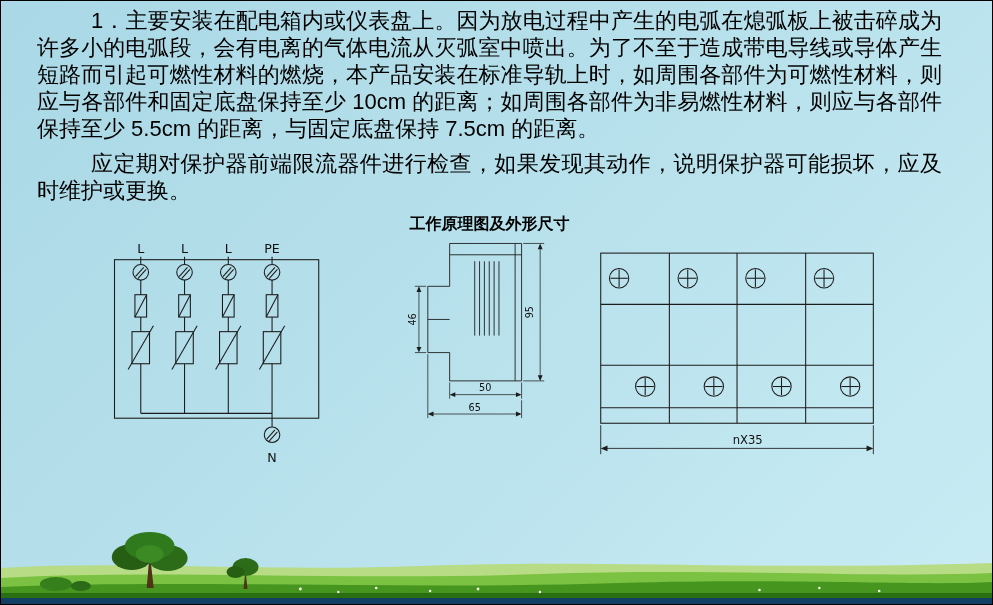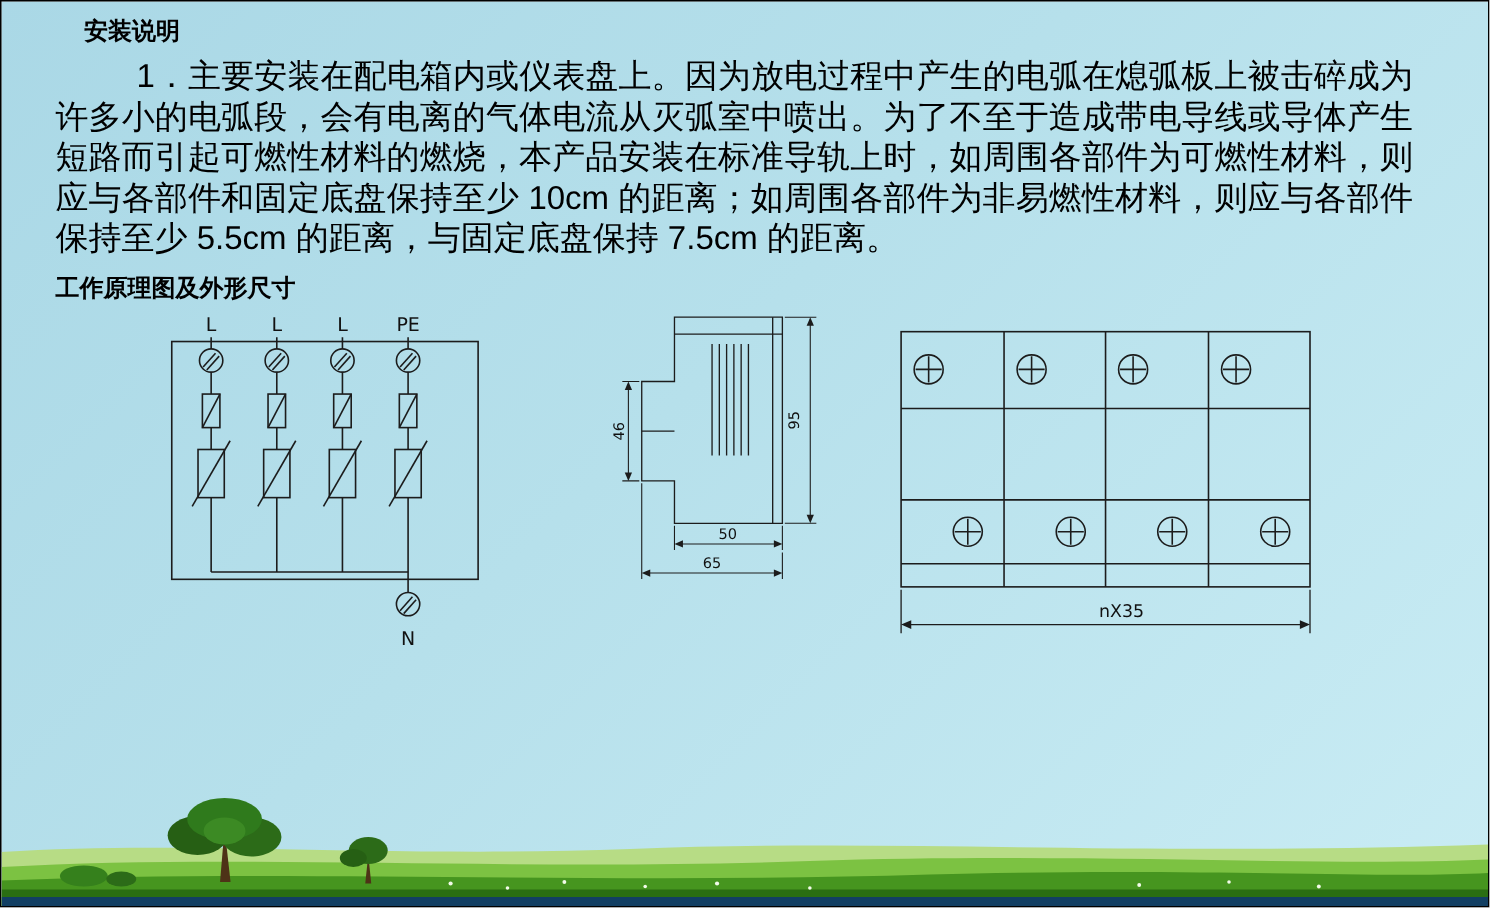--- a/index.html
+++ b/index.html
@@ -9,41 +9,41 @@
     box-sizing:border-box;
     border:1px solid #000;
     overflow:hidden;
     background:linear-gradient(135deg,#aad8e6 0%,#b6e0eb 45%,#c9ecf4 100%);
     font-family:"Liberation Sans","DejaVu Sans",sans-serif;
     color:#000;
   }
   .content{position:relative;z-index:2;padding:6px 50px 0 36px;}
   .heading{font-size:16px;font-weight:700;margin:4px 0 5px 19px;}
   .para{font-size:22px;line-height:27px;margin:0 0 8px;text-indent:54px;text-align:justify;}
-  .diagram-title{font-size:16px;font-weight:700;text-align:left;margin:10px 0 2px;}
+  .diagram-title{font-size:16px;font-weight:700;text-align:center;margin:10px 0 2px;}
   .diagrams{display:flex;align-items:flex-start;padding-left:60px;}
   .circuit-svg{margin:6px 60px 0 0;}
   .side-svg{margin:0 30px 0 0;}
   .front-svg{margin-top:12px;}
   .dsvg line,.dsvg rect,.dsvg circle,.dsvg path{stroke:#1c1c1c;fill:none;stroke-width:1.1;}
   .dsvg .dim line{stroke-width:0.9;}
   .dsvg .arrowhead{fill:#1c1c1c;stroke:none;}
   .dsvg text{fill:#111;stroke:none;font-size:13px;text-anchor:middle;font-family:"DejaVu Sans","Liberation Sans",sans-serif;}
   .dsvg .dimtext{font-size:12px;}
   .landscape{position:absolute;left:0;right:0;bottom:0;height:78px;z-index:1;}
   .landscape svg{display:block;width:100%;height:100%;}
 </style>
 </head>
 <body>
 
 <div class="page">
 
   <div class="content">
-    <div class="heading">安装说明</div>
     <p class="para">1．主要安装在配电箱内或仪表盘上。因为放电过程中产生的电弧在熄弧板上被击碎成为许多小的电弧段，会有电离的气体电流从灭弧室中喷出。为了不至于造成带电导线或导体产生短路而引起可燃性材料的燃烧，本产品安装在标准导轨上时，如周围各部件为可燃性材料，则应与各部件和固定底盘保持至少 10cm 的距离；如周围各部件为非易燃性材料，则应与各部件保持至少 5.5cm 的距离，与固定底盘保持 7.5cm 的距离。</p>
+    <p class="para">应定期对保护器前端限流器件进行检查，如果发现其动作，说明保护器可能损坏，应及时维护或更换。</p>
     <div class="diagram-title">工作原理图及外形尺寸</div>
 
     <div class="diagrams">
 
       <svg class="dsvg circuit-svg" width="248" height="224" viewBox="0 0 255 230">
         <defs>
           <g id="branch">
             <line x1="0" y1="14" x2="0" y2="22"></line>
             <circle cx="0" cy="30" r="8"></circle>
             <line x1="-5.5" y1="34.5" x2="3" y2="25"></line>

